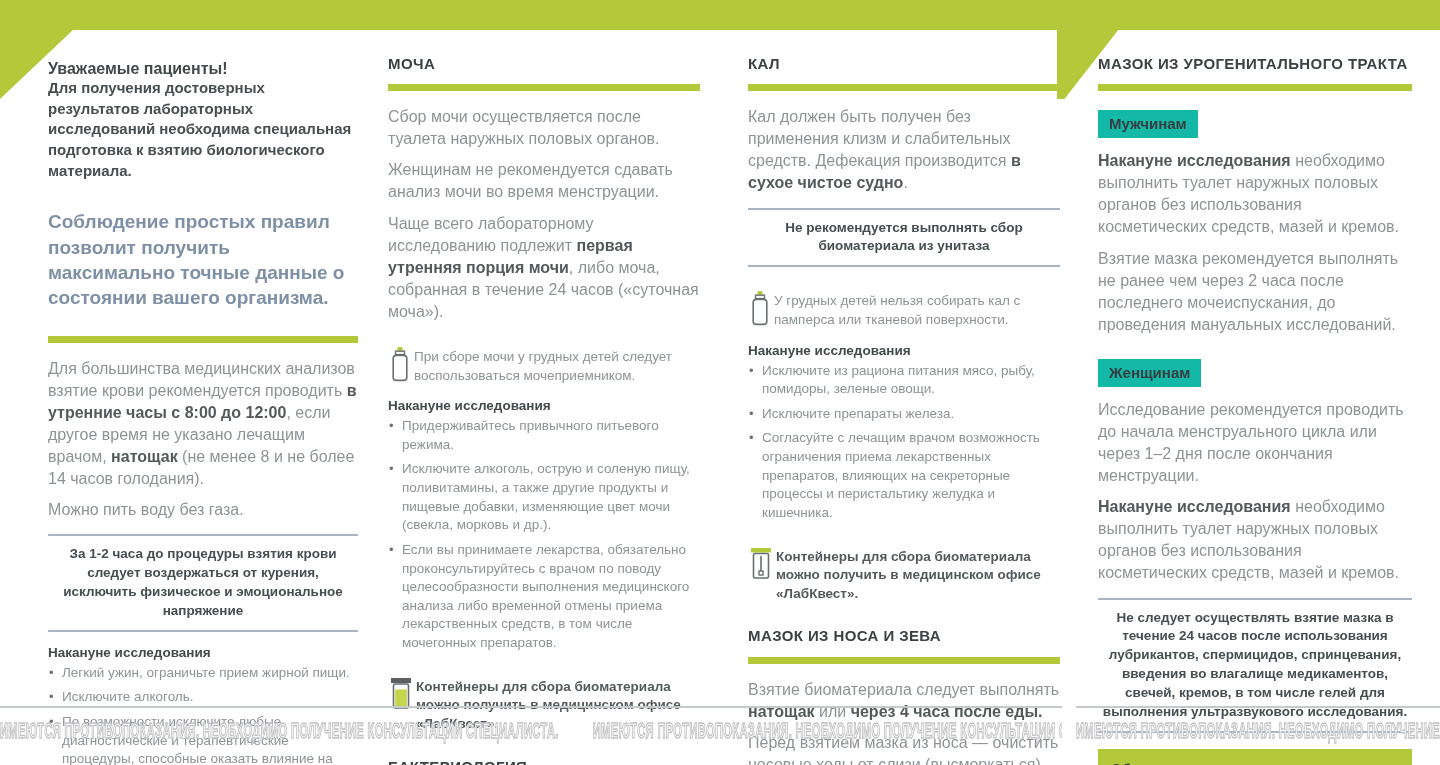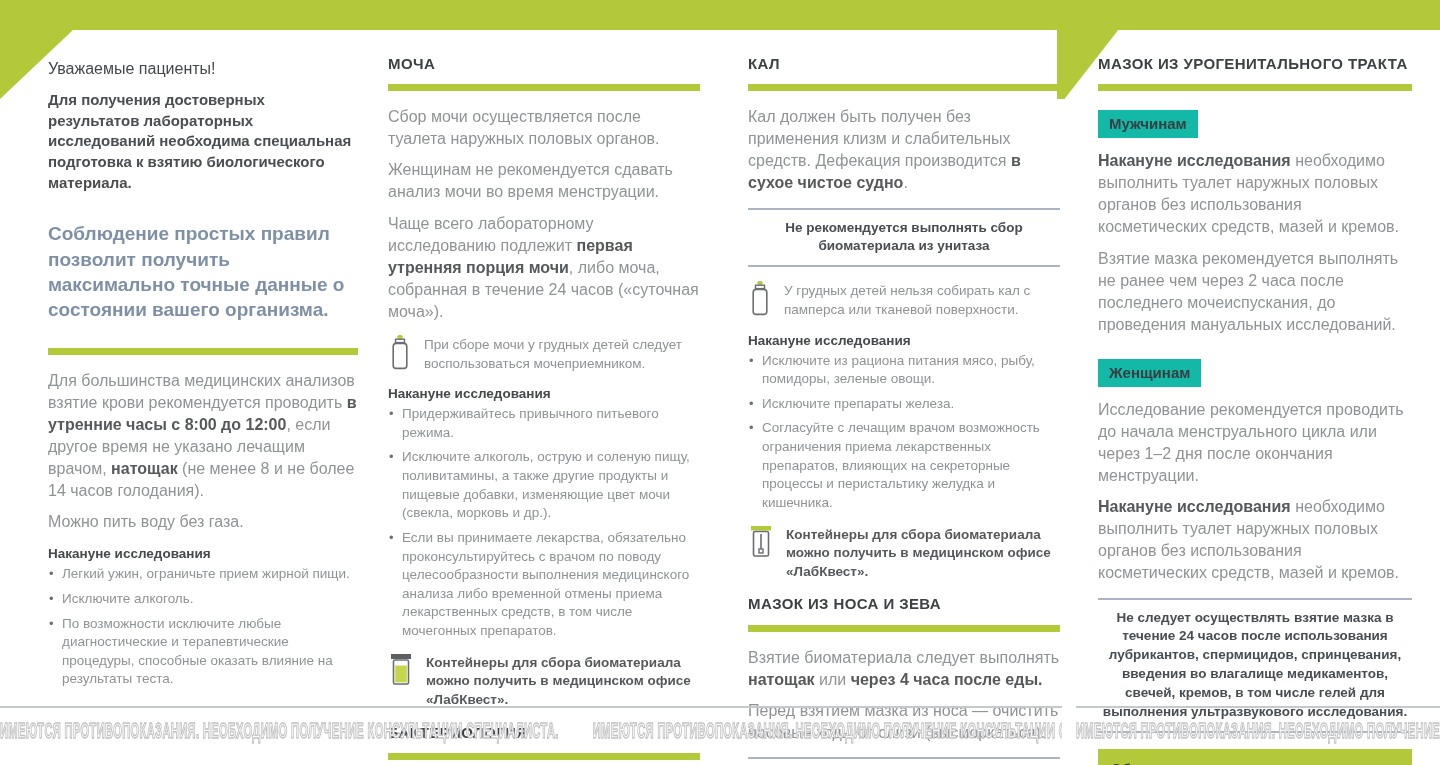--- a/index.html
+++ b/index.html
@@ -16,49 +16,49 @@
 
   .col { position:absolute; top:55px; width:312px; }
   .col1{ left:48px;  top:60px; width:310px; }
   .col2{ left:388px; }
   .col3{ left:748px; }
   .col4{ left:1098px; width:314px; }
 
   h1.sec { font-size:15px; font-weight:800; color:#3d4144; letter-spacing:.4px; line-height:1.15; }
   .bar   { height:7px; background:#b3c93a; margin:12px 0 15px 0; }
 
-  .greet { font-size:16px; font-weight:400; color:#44484c; margin-bottom:12px; }
+  .greet { font-size:16px; font-weight:700; color:#44484c; }
   .lead  { font-size:15px; font-weight:600; color:#4a4e52; line-height:1.38; margin-bottom:28px; }
   .hl    { font-size:19px; font-weight:600; color:#7e90a6; line-height:1.32; margin-bottom:26px; }
 
   p.body { font-size:16px; color:#8f9396; line-height:1.38; margin-bottom:9px; }
   p.body .b, .b { font-weight:700; color:#55595c; }
 
   .callout { border-top:2px solid #a9b5c5; border-bottom:2px solid #a9b5c5;
              padding:9px 4px; margin:13px 0; text-align:center;
              font-size:13.5px; font-weight:700; color:#484d52; line-height:1.4; }
 
   .subhead { font-size:13.5px; font-weight:700; color:#45494c; margin:13px 0 4px 0; }
   ul.blist { list-style:none; }
   ul.blist li { font-size:13.5px; color:#8f9396; line-height:1.38; margin-bottom:6px;
                 padding-left:14px; position:relative; }
   ul.blist li::before { content:"•"; position:absolute; left:1px; top:0; color:#6d7174; font-size:13px; }
 
-  .iconrow { display:flex; align-items:flex-start; gap:12px; margin:11px 0 13px 0; }
+  .iconrow { display:flex; align-items:flex-start; gap:2px; margin:23px 0 13px 0; }
   .iconrow .txt { font-size:13.5px; color:#8f9396; line-height:1.38; padding-top:2px; }
   .iconrow .txt.bold { font-weight:700; color:#55595c; }
   .iconrow svg { flex:0 0 auto; }
 
   .badge { display:inline-block; background:#14b8a6; color:#383d43; font-size:15px; font-weight:700;
            padding:5px 11px 6px 11px; margin:4px 0 12px 0; }
 
   .greenbox { background:#b3c93a; color:#3c4145; font-size:14px; font-weight:700; line-height:1.4;
               padding:11px 13px; margin:16px 0 14px 0; }
 
-  .h2gap { margin-top:14px; }
+  .h2gap { margin-top:24px; }
 
   
   .footer { position:absolute; top:706px; height:52px; border-top:2px solid #c6c9cb; overflow:hidden; }
   .footer-left  { left:0;      width:1062px; }
   .footer-right { left:1076px; width:364px;  }
   .frow { white-space:nowrap; width:2200px; margin-top:9px;
           transform:scale(0.74,1.5); transform-origin:0 0;
           font-size:15px; font-weight:700; letter-spacing:.5px;
           color:#fdfdfd; -webkit-text-stroke:1px #c2c2c4; }
   .frow span { margin-right:46px; }
@@ -73,20 +73,21 @@
   <div class="wedge-col4"></div>
 
   <div class="col col1">
     <div class="greet">Уважаемые пациенты!</div>
     <div class="lead">Для получения достоверных результатов лабораторных исследований необходима специальная подготовка к взятию биологического материала.</div>
     <div class="hl">Соблюдение простых правил позволит получить максимально точные данные о состоянии вашего организма.</div>
 
     <div class="bar"></div>
     <p class="body"><span>Для большинства медицинских анализов взятие крови рекомендуется проводить </span><span class="b">в утренние часы с 8:00 до 12:00</span><span>, если другое время не указано лечащим врачом, </span><span class="b">натощак</span><span> (не менее 8 и не более 14 часов голодания).</span></p>
     <p class="body">Можно пить воду без газа.</p>
+    <div class="callout">За 1-2 часа до процедуры взятия крови следует воздержаться от курения, исключить физическое и эмоциональное напряжение</div>
     <div class="subhead">Накануне исследования</div>
     <ul class="blist">
       <li>Легкий ужин, ограничьте прием жирной пищи.</li>
       <li>Исключите алкоголь.</li>
       <li>По возможности исключите любые диагностические и терапевтические процедуры, способные оказать влияние на результаты теста.</li>
 
     </ul>
   </div>
 
   <div class="col col2">

